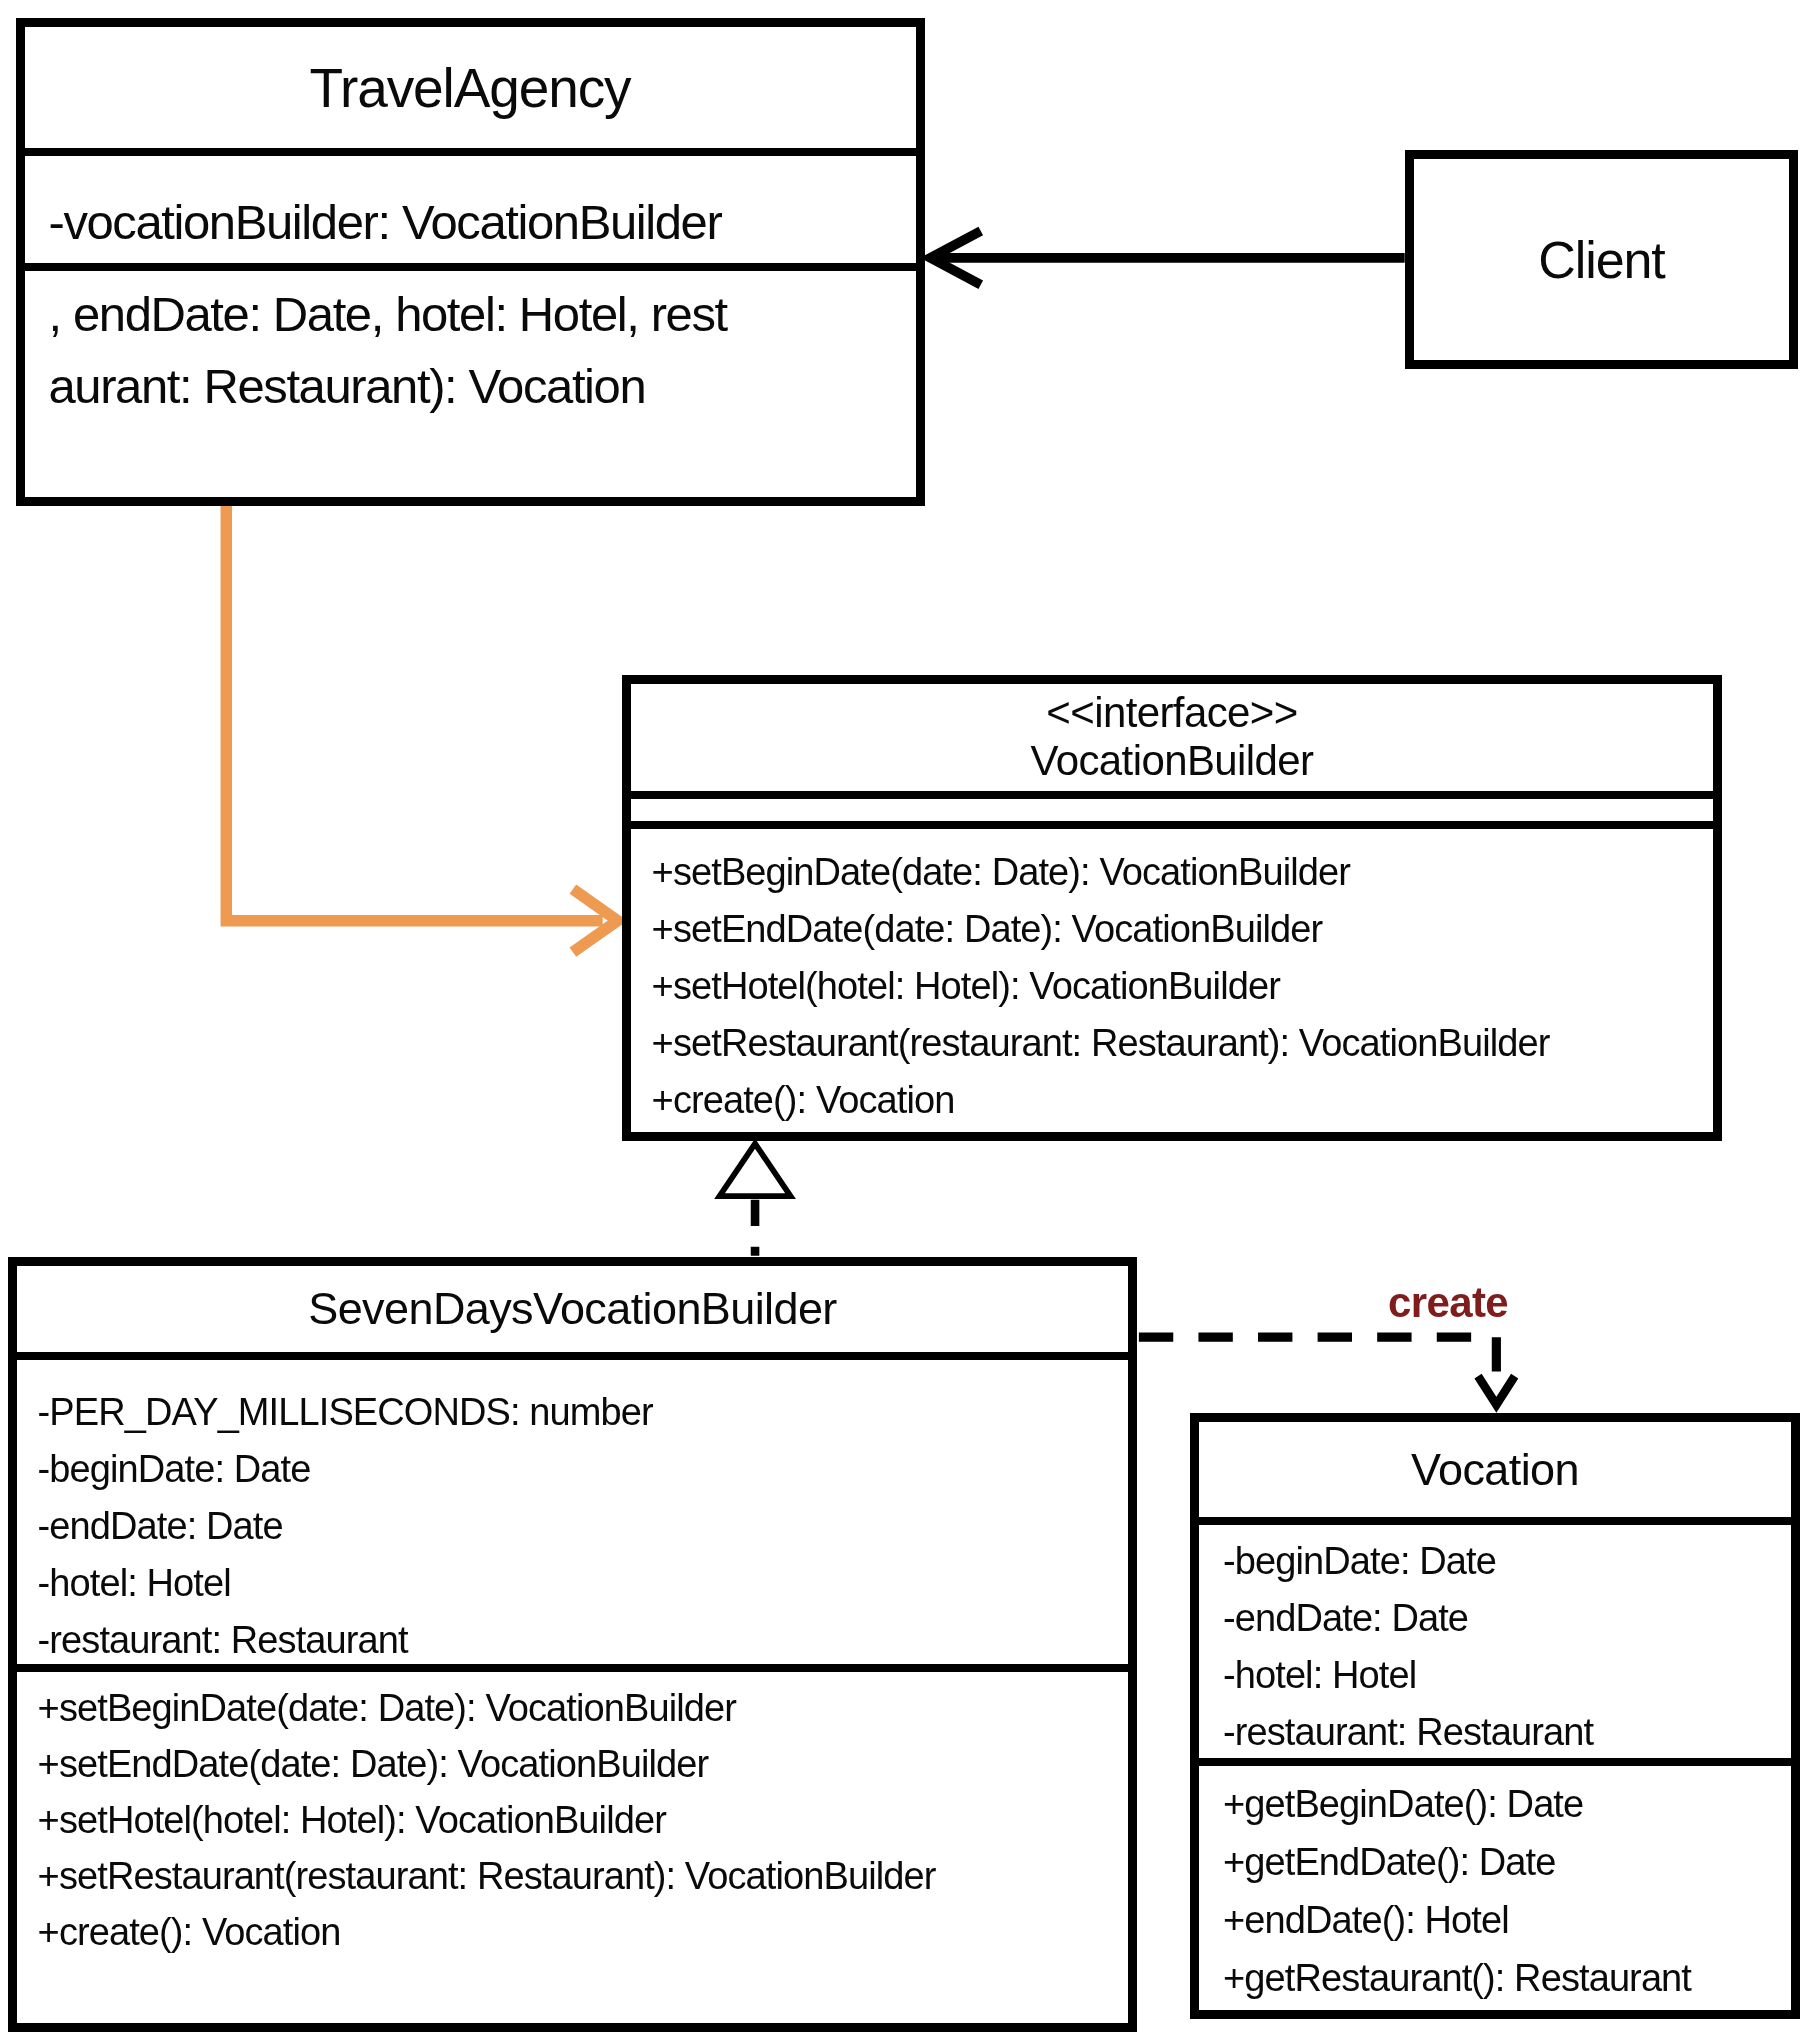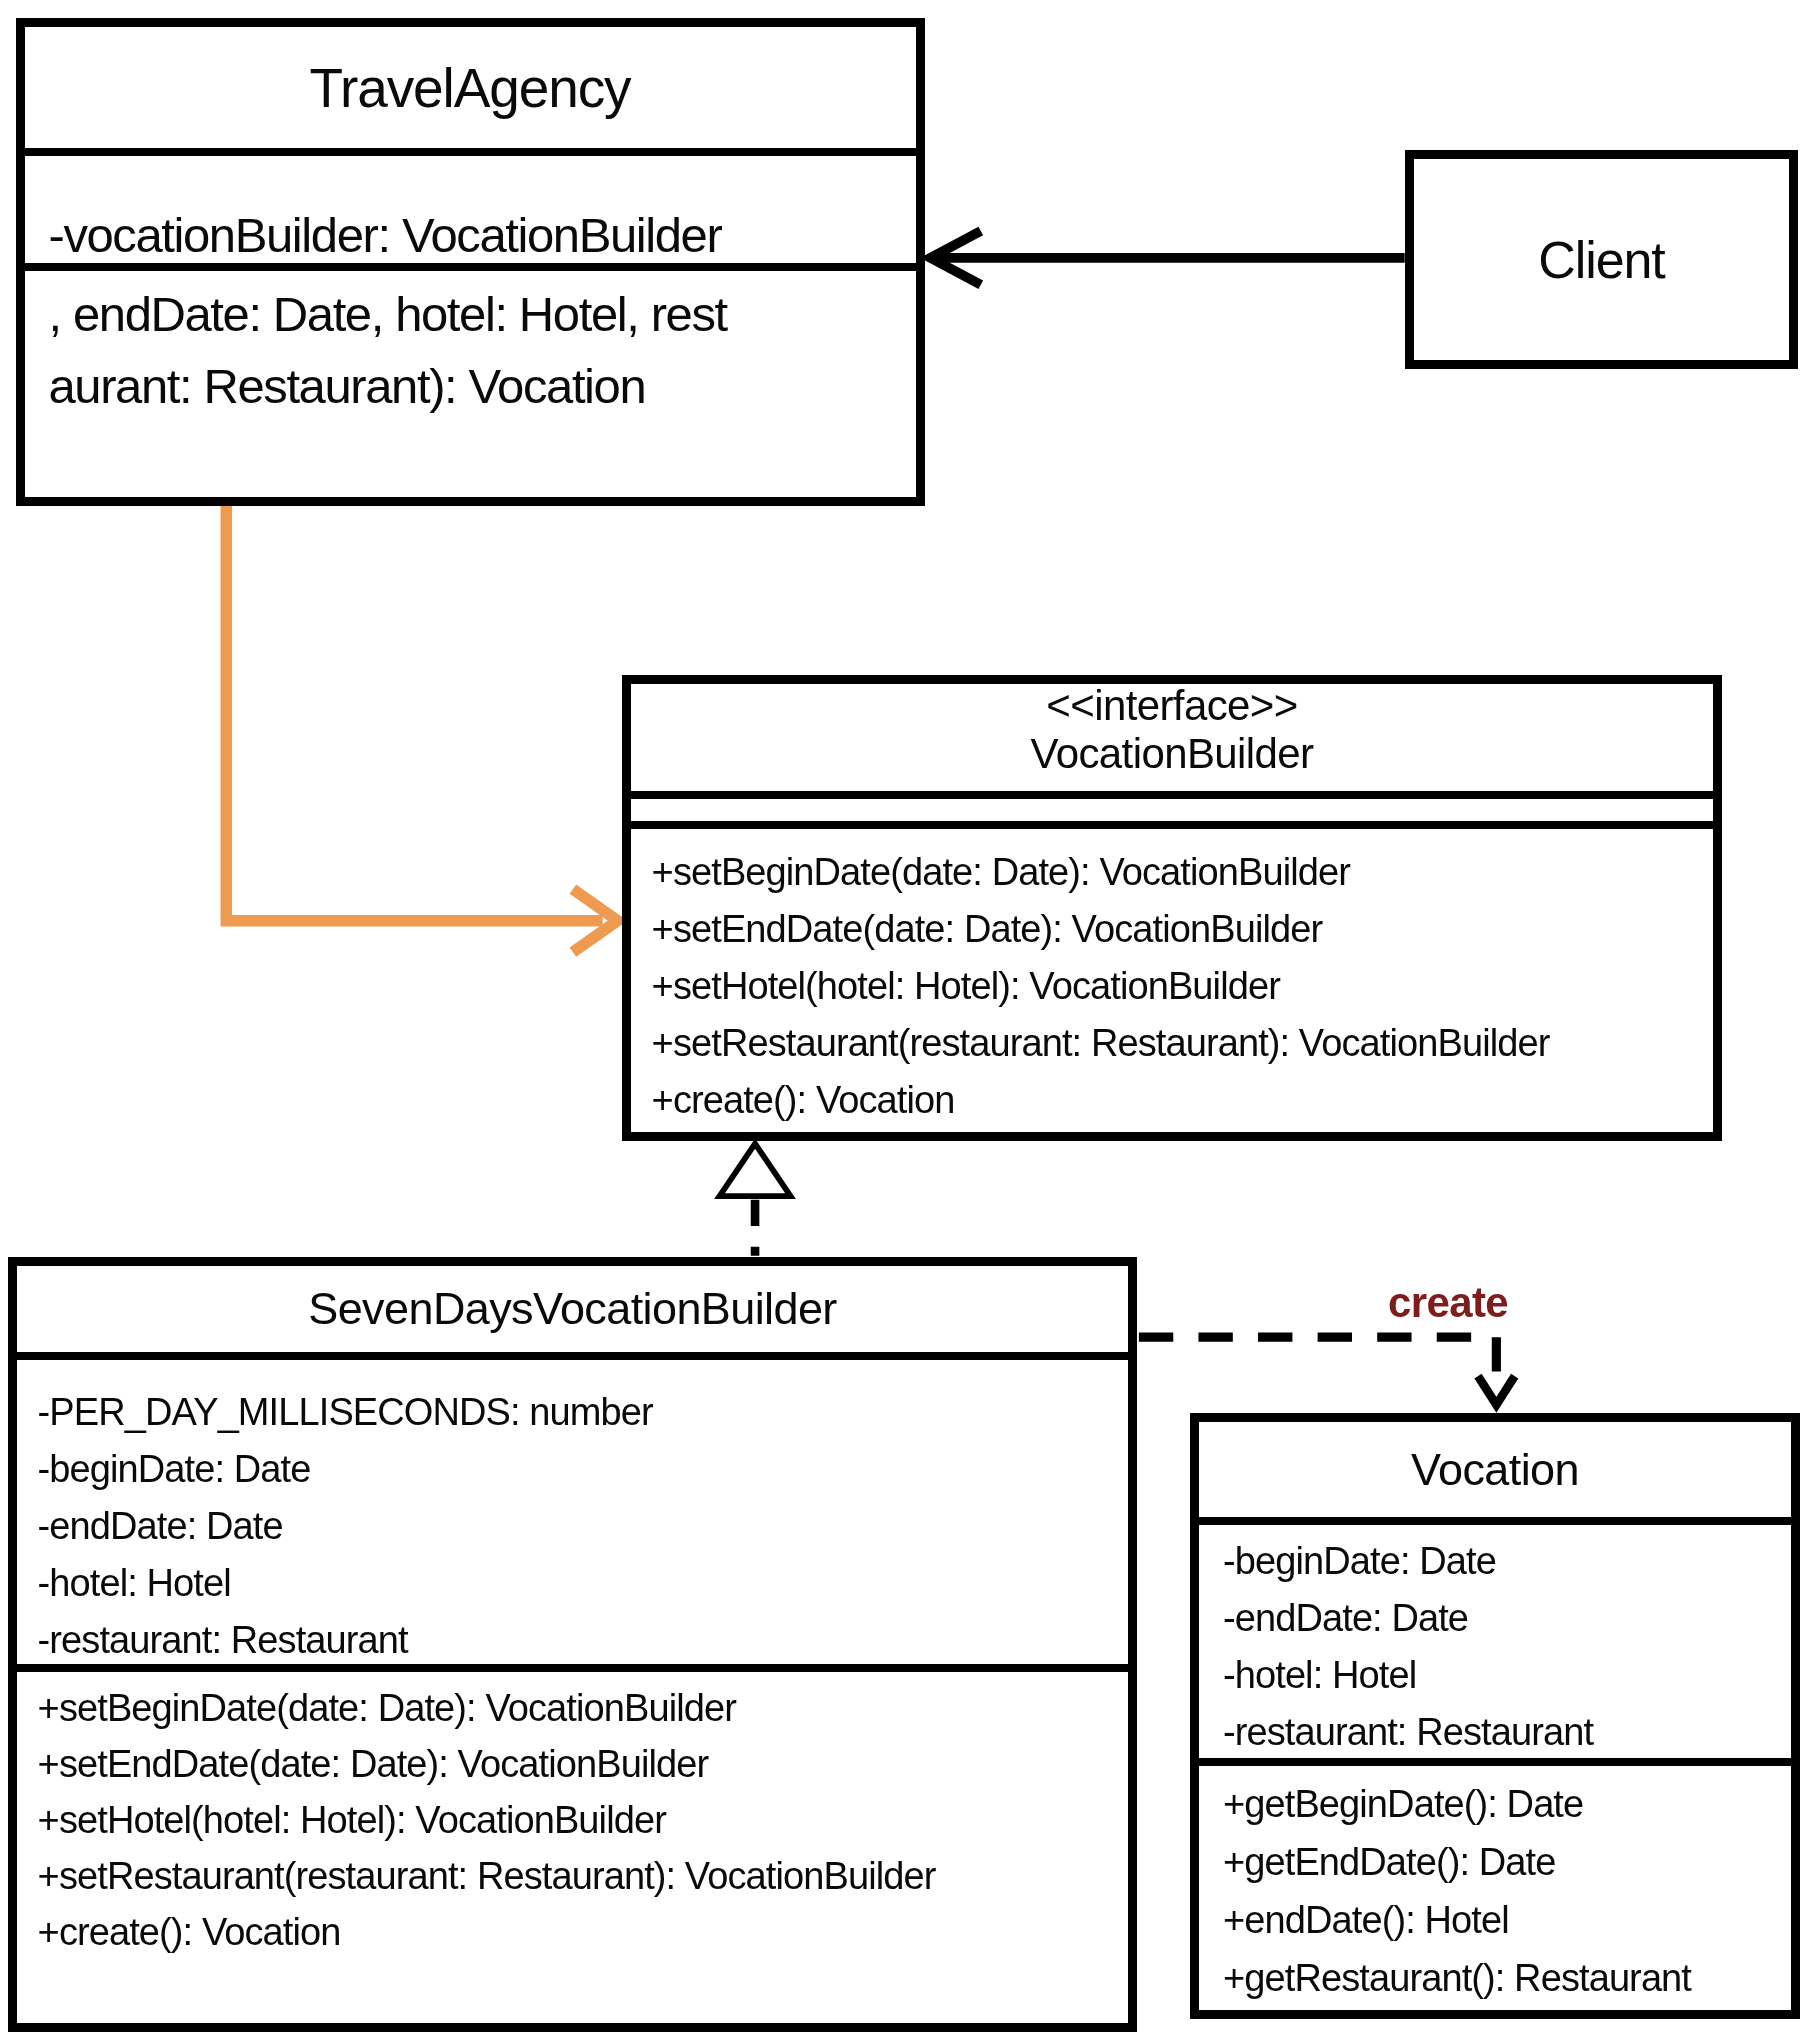--- a/index.html
+++ b/index.html
@@ -8,21 +8,21 @@
     position:relative; width:1808px; height:2035px; background:#ffffff;
     font-family:"Liberation Sans", sans-serif; color:#0a0a0a; overflow:hidden;
   }
   #connectors { position:absolute; left:0; top:0; width:1808px; height:2035px; }
 
   .box { position:absolute; background:#ffffff; border:9.7px solid #000; box-sizing:border-box; }
   .box-16 { border-width:9.2px; }
   .sep { position:absolute; left:0; right:0; height:8px; background:#000; }
   .comp { position:absolute; left:0; right:0; overflow:visible; }
   .comp-center { display:flex; align-items:center; justify-content:center; }
-  .comp-vcenter { display:flex; align-items:flex-end; }
+  .comp-vcenter { display:flex; align-items:center;margin-top:12px; }
   .comp-col-center { display:flex; flex-direction:column; align-items:center; justify-content:center; }
 
   .t-title-big   { font-size:55px; letter-spacing:-1.1px; }
   .t-title-mid   { font-size:52px; letter-spacing:-1.1px; }
   .t-title-small { font-size:45px; letter-spacing:-0.6px; }
   .t-iface       { font-size:42px; letter-spacing:-0.6px; line-height:48px; }
   .t-big   { font-size:49px; letter-spacing:-1.4px; }
   .t-small { font-size:38px; letter-spacing:-0.9px; }
   .member-line { white-space:nowrap; }
   .lh125 .member-line { line-height:72px; }
@@ -82,21 +82,21 @@
       <div class="member-line">, endDate: Date, hotel: Hotel, rest</div>
       <div class="member-line">aurant: Restaurant): Vocation</div>
     </div>
   </div>
 
   <div class="box comp-center" style="left:1405px; top:150px; width:393px; height:219px;text-align:right;">
     <div class="t-title-mid">Client</div>
   </div>
 
   <div class="box box-16" style="left:622px; top:675px; width:1100px; height:466px;">
-    <div class="comp comp-col-center t-iface" style="top:7px; height:77px;">
+    <div class="comp comp-col-center t-iface" style="top:14px; height:77px;">
       <div>&lt;&lt;interface&gt;&gt;</div>
       <div>VocationBuilder</div>
     </div>
     <div class="sep" style="top:107px;"></div>
     <div class="comp" style="top:115px; height:22.3px;"></div>
     <div class="sep" style="top:137px;"></div>
     <div class="comp pad-l36 t-small lh100" style="top:145px; bottom:0; padding-top:15px;">
         <div class="member-line">+setBeginDate(date: Date): VocationBuilder</div>
         <div class="member-line">+setEndDate(date: Date): VocationBuilder</div>
         <div class="member-line">+setHotel(hotel: Hotel): VocationBuilder</div>

